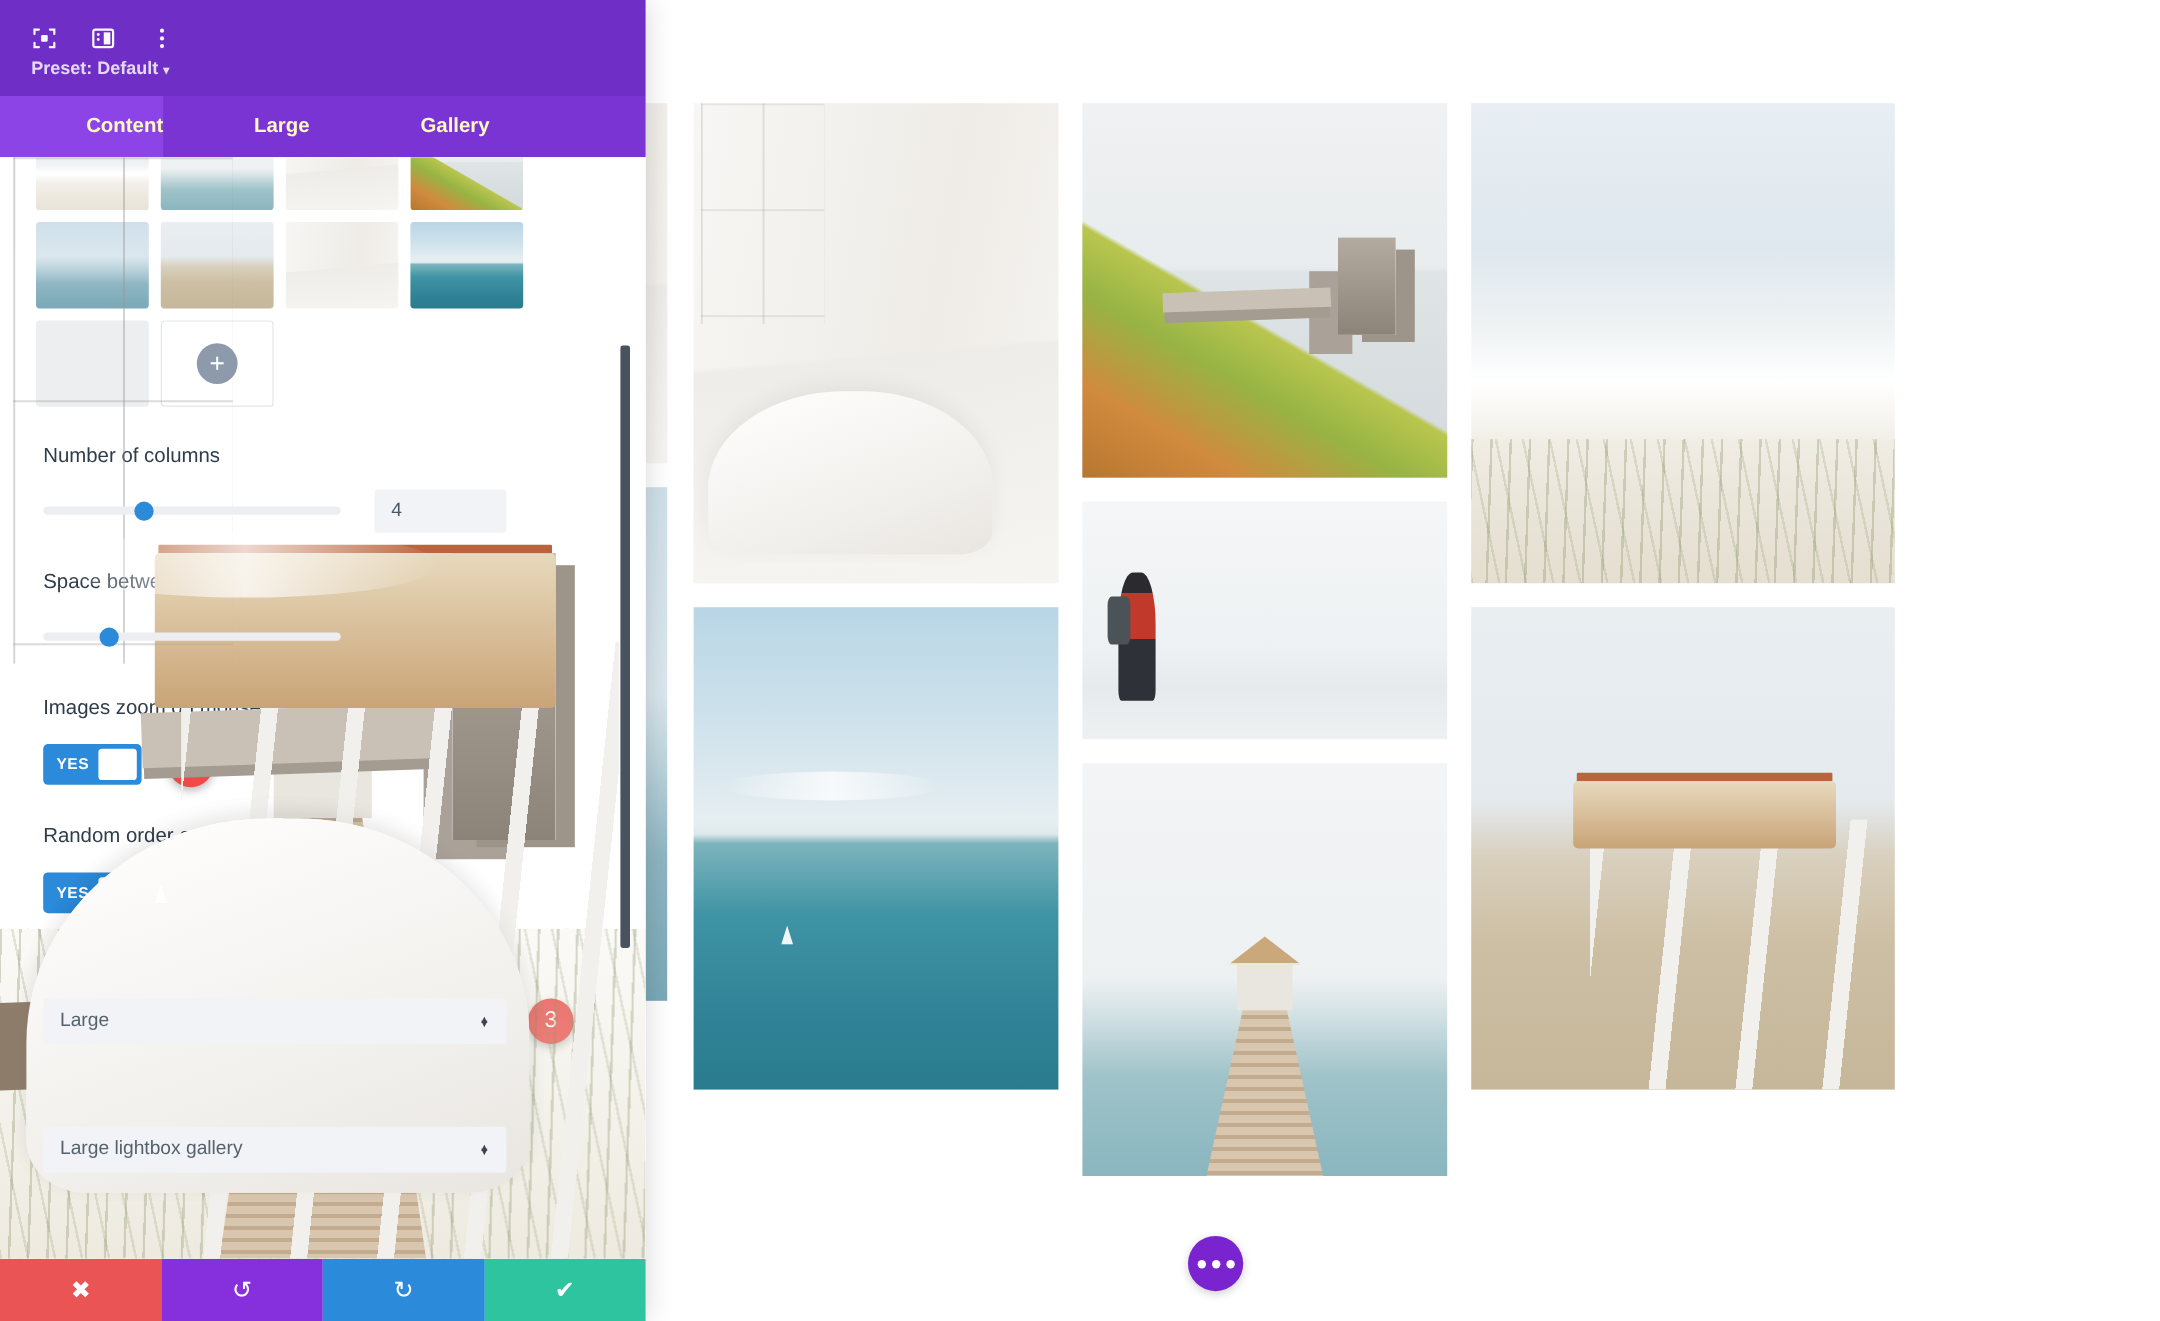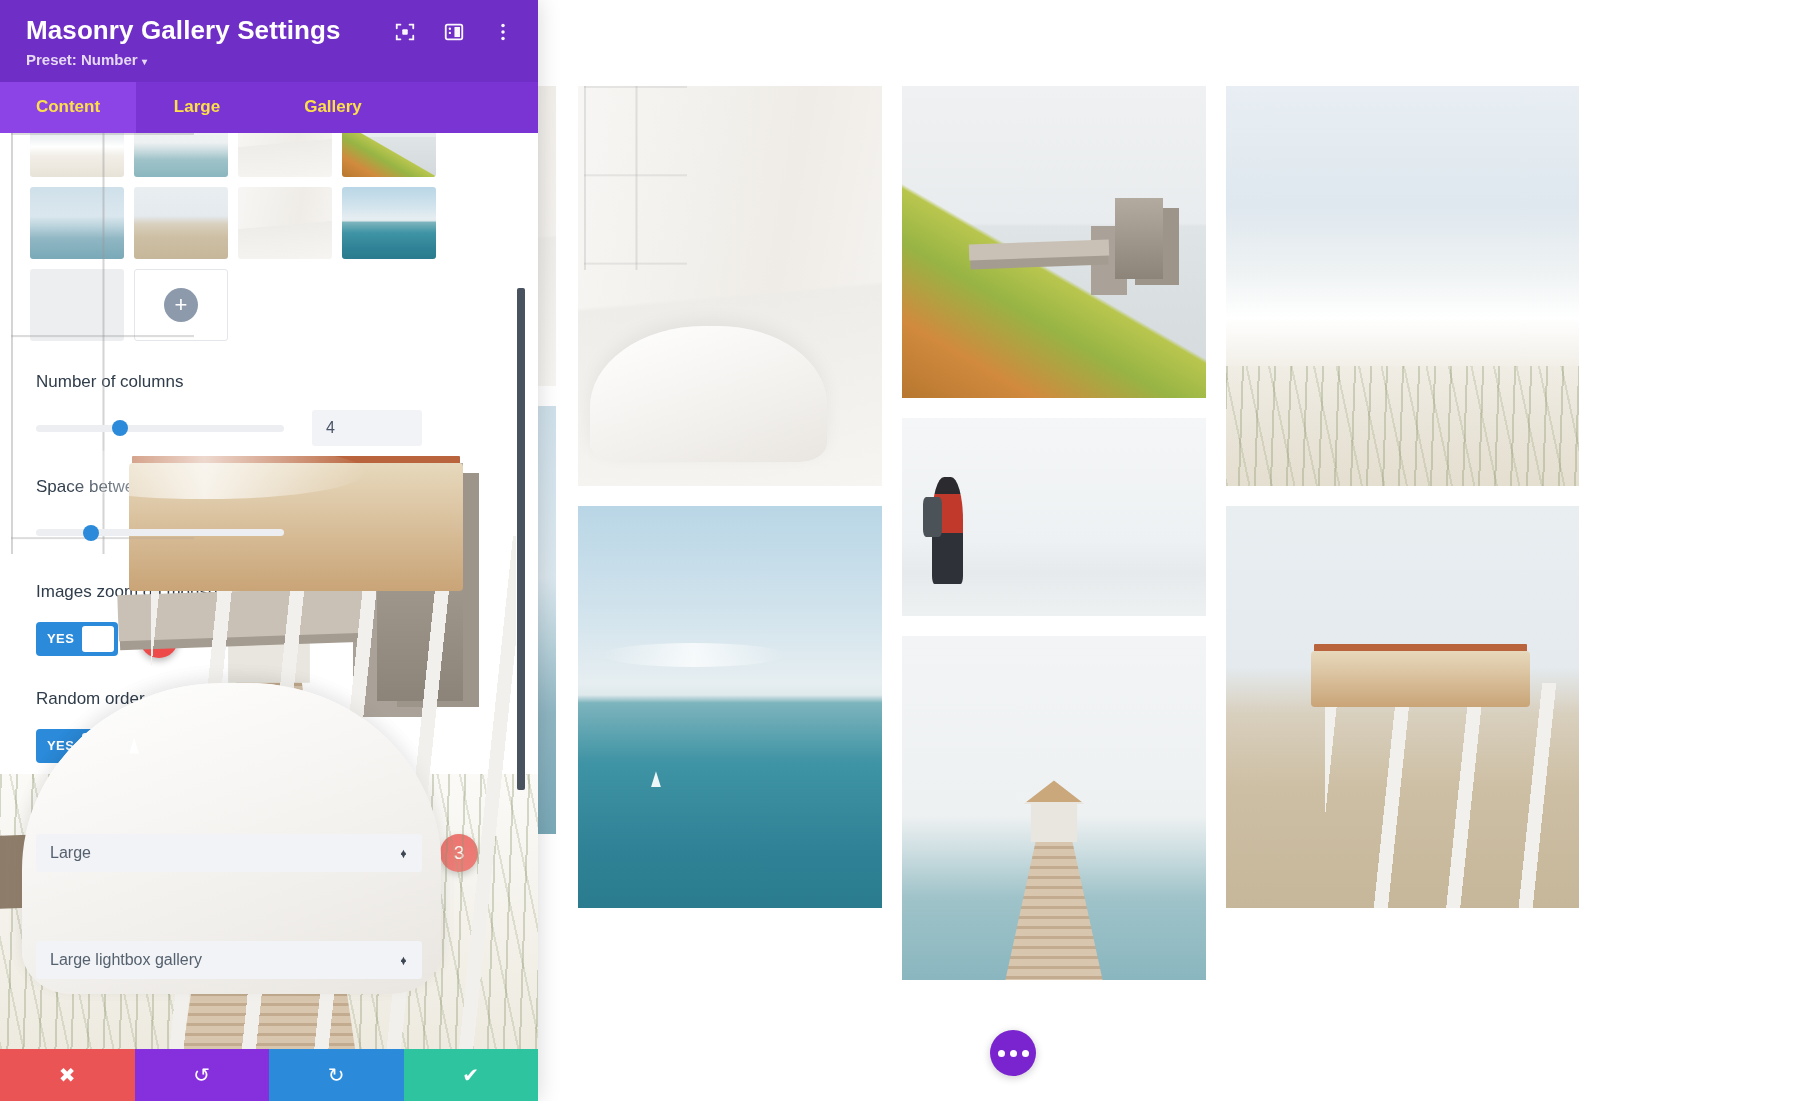--- a/index.html
+++ b/index.html
@@ -172,22 +172,22 @@
   .hdr-icon { width: 22px; height: 22px; cursor:pointer; opacity:.97; }
   .panel-preset {
     color: rgba(255,255,255,.82);
     font-size: 15px; font-weight: 700; margin-top: 6px;
   }
   .caret-sm { font-size: 10px; }
 
   .tabs { display:flex; background:#7a34d3; flex: 0 0 auto; }
   .tab {
     padding: 15px 0 16px 0;
-    font-size: 17px; font-weight: 700; color:#fde047;
-    text-align:center; cursor:pointer;
+    font-size: 17px; font-weight: 700; color:#fef9c3;
+    text-align:right; cursor:pointer;
   }
   .tab.t1 { width: 136px; }
   .tab.t2 { width: 122px; }
   .tab.t3 { width: 150px; }
   .tab.active { background:#8c44e6; }
 
   .panel-body {
     flex: 1 1 auto;
     overflow: hidden;
     position: relative;
@@ -338,21 +338,20 @@
   <div class="fab">
     <span></span>
     <span></span>
     <span></span>
   </div>
 
   <div class="panel">
 
     <div class="panel-header">
       <div class="ph-row">
-        <div class="panel-title">Masonry Gallery Settings</div>
         <div class="hdr-icons">
 
           <svg class="hdr-icon" viewBox="0 0 24 24">
             <g fill="none" stroke="#ffffff" stroke-width="2" stroke-linecap="round">
               <path d="M3 8V4h4M21 8V4h-4M3 16v4h4M21 16v4h-4"></path>
             </g>
             <rect x="9" y="9" width="6" height="6" rx="1" fill="#ffffff"></rect>
           </svg>
 
           <svg class="hdr-icon" viewBox="0 0 24 24">
@@ -363,21 +362,21 @@
           </svg>
 
           <svg class="hdr-icon" viewBox="0 0 24 24">
             <circle cx="12" cy="5" r="1.9" fill="#ffffff"></circle>
             <circle cx="12" cy="12" r="1.9" fill="#ffffff"></circle>
             <circle cx="12" cy="19" r="1.9" fill="#ffffff"></circle>
           </svg>
         </div>
       </div>
       <div class="panel-preset">
-        <span>Preset: Number</span>
+        <span>Preset: Default</span>
         <span class="caret-sm">▾</span>
       </div>
     </div>
 
     <div class="tabs">
       <div class="tab t1 active">Content</div>
       <div class="tab t2">Large</div>
       <div class="tab t3">Gallery</div>
     </div>
 

